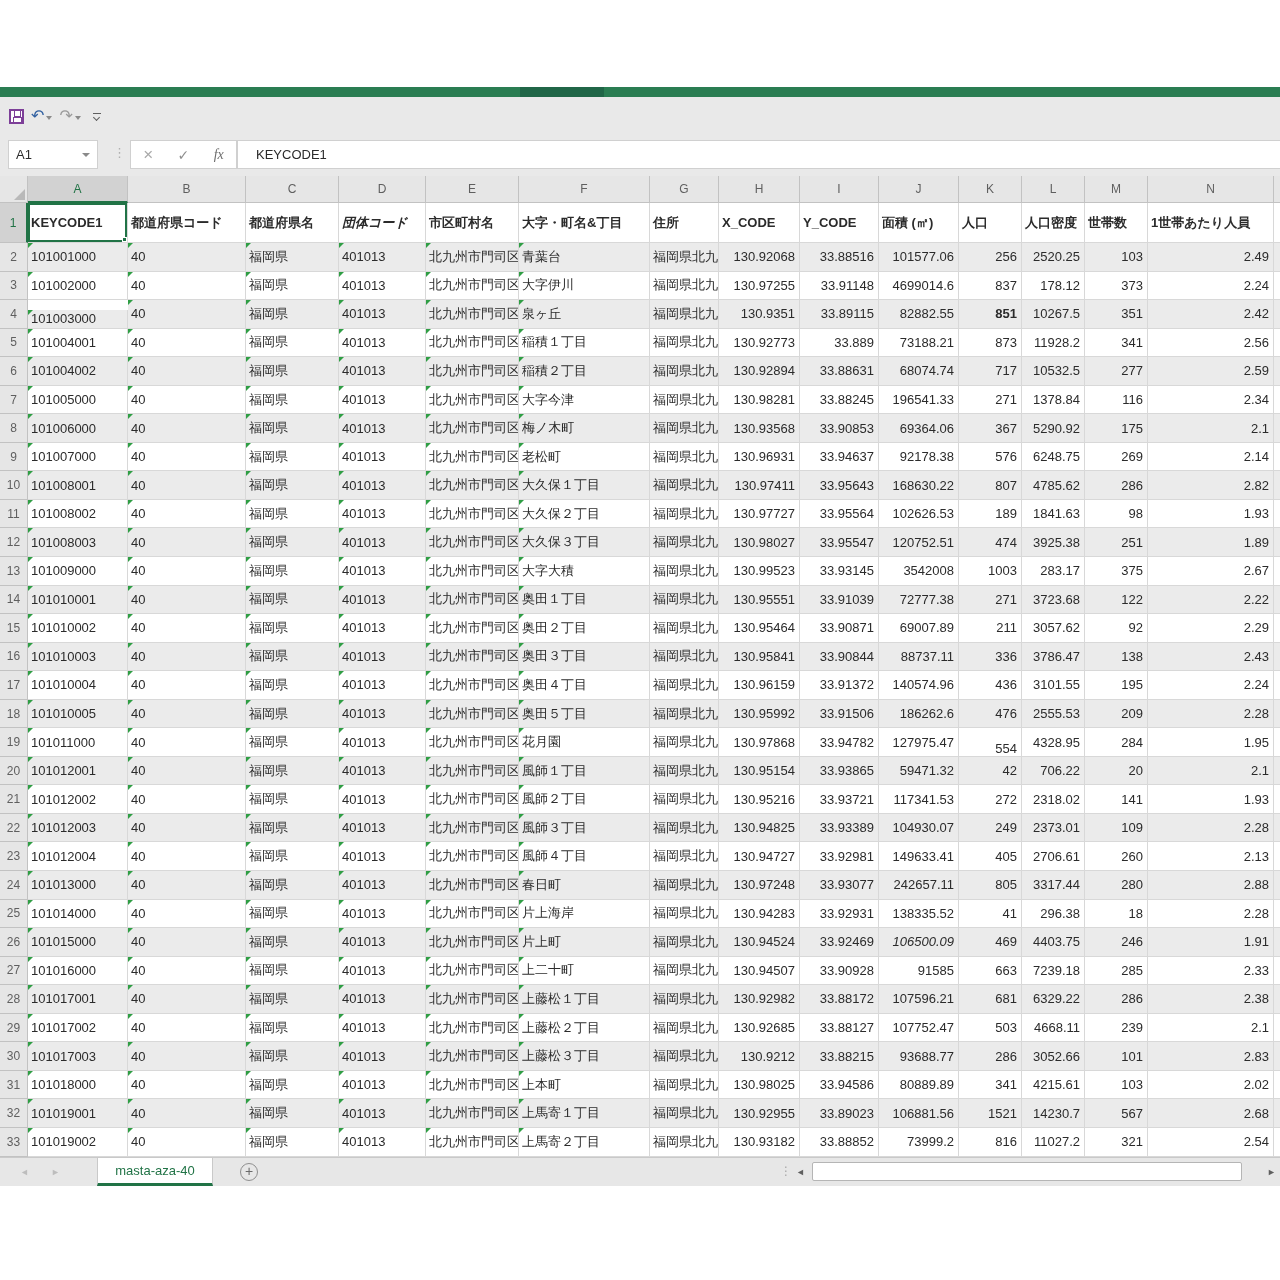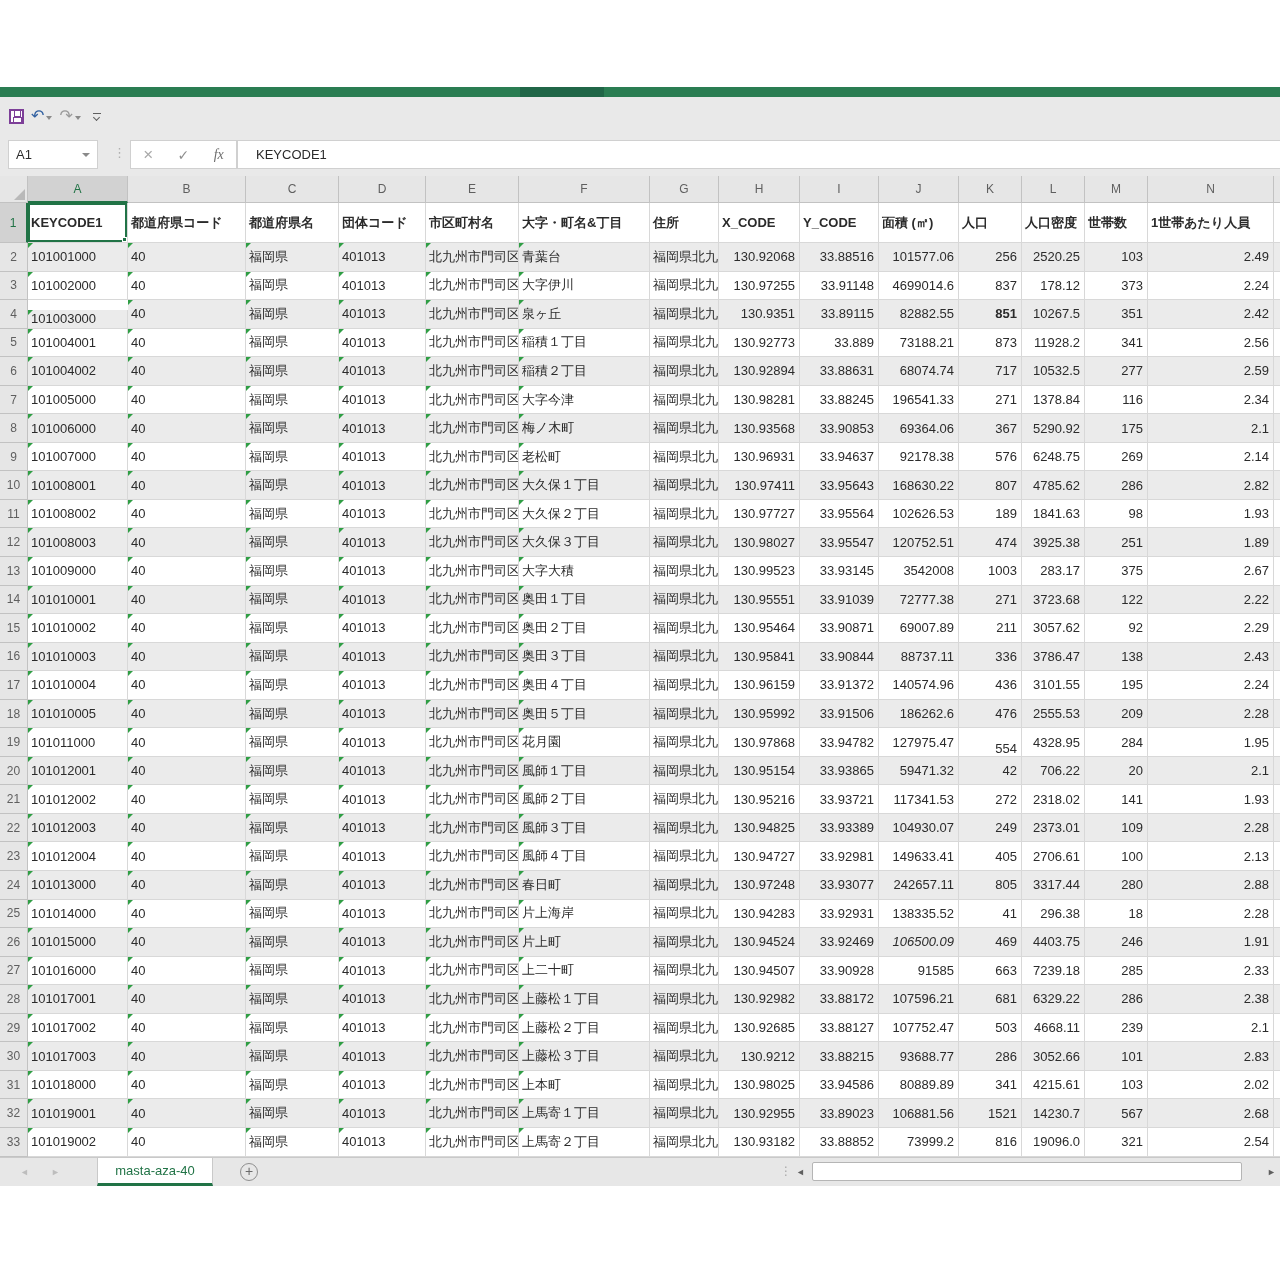--- a/index.html
+++ b/index.html
@@ -142,21 +142,21 @@
         <div class="colhdr" style="width: 63px;">L</div>
         <div class="colhdr" style="width: 63px;">M</div>
         <div class="colhdr" style="width: 126px;">N</div>
         <div class="sliver"></div>
       </div>
       <div class="gridrow row hdr1">
         <div class="rowhdr selrow">1</div>
         <div class="cell sel" style="width: 100px;">KEYCODE1<div class="fill-handle"></div></div>
         <div class="cell" style="width: 118px;">都道府県コード</div>
         <div class="cell" style="width: 93px;">都道府県名</div>
-        <div class="cell" style="width: 87px;">団体コード</div>
+        <div class="cell" style="width: 87px; font-style: italic;">団体コード</div>
         <div class="cell" style="width: 93px;">市区町村名</div>
         <div class="cell" style="width: 131px;">大字・町名&amp;丁目</div>
         <div class="cell" style="width: 69px;">住所</div>
         <div class="cell" style="width: 81px;">X_CODE</div>
         <div class="cell" style="width: 79px;">Y_CODE</div>
         <div class="cell" style="width: 80px;">面積 (㎡)</div>
         <div class="cell" style="width: 63px;">人口</div>
         <div class="cell" style="width: 63px;">人口密度</div>
         <div class="cell" style="width: 63px;">世帯数</div>
         <div class="cell" style="width: 126px;">1世帯あたり人員</div>
@@ -1292,21 +1292,21 @@
         <div class="cell num" style="width: 80px;">
           <span>149633.41</span>
         </div>
         <div class="cell num" style="width: 63px;">
           <span>405</span>
         </div>
         <div class="cell num" style="width: 63px;">
           <span>2706.61</span>
         </div>
         <div class="cell num" style="width: 63px;">
-          <span>100</span>
+          <span>260</span>
         </div>
         <div class="cell num" style="width: 126px;">
           <span>2.13</span>
         </div>
         <div class="sliver"></div>
       </div>
       <div class="gridrow row data-row band-row">
         <div class="rowhdr">24</div>
         <div class="cell" style="width: 100px;">
           <span>101013000</span>
@@ -1809,21 +1809,21 @@
         <div class="cell num" style="width: 79px;">
           <span>33.88852</span>
         </div>
         <div class="cell num" style="width: 80px;">
           <span>73999.2</span>
         </div>
         <div class="cell num" style="width: 63px;">
           <span>816</span>
         </div>
         <div class="cell num" style="width: 63px;">
-          <span>19096.0</span>
+          <span>11027.2</span>
         </div>
         <div class="cell num" style="width: 63px;">
           <span>321</span>
         </div>
         <div class="cell num" style="width: 126px;">
           <span>2.54</span>
         </div>
         <div class="sliver"></div>
       </div>
     </div>

